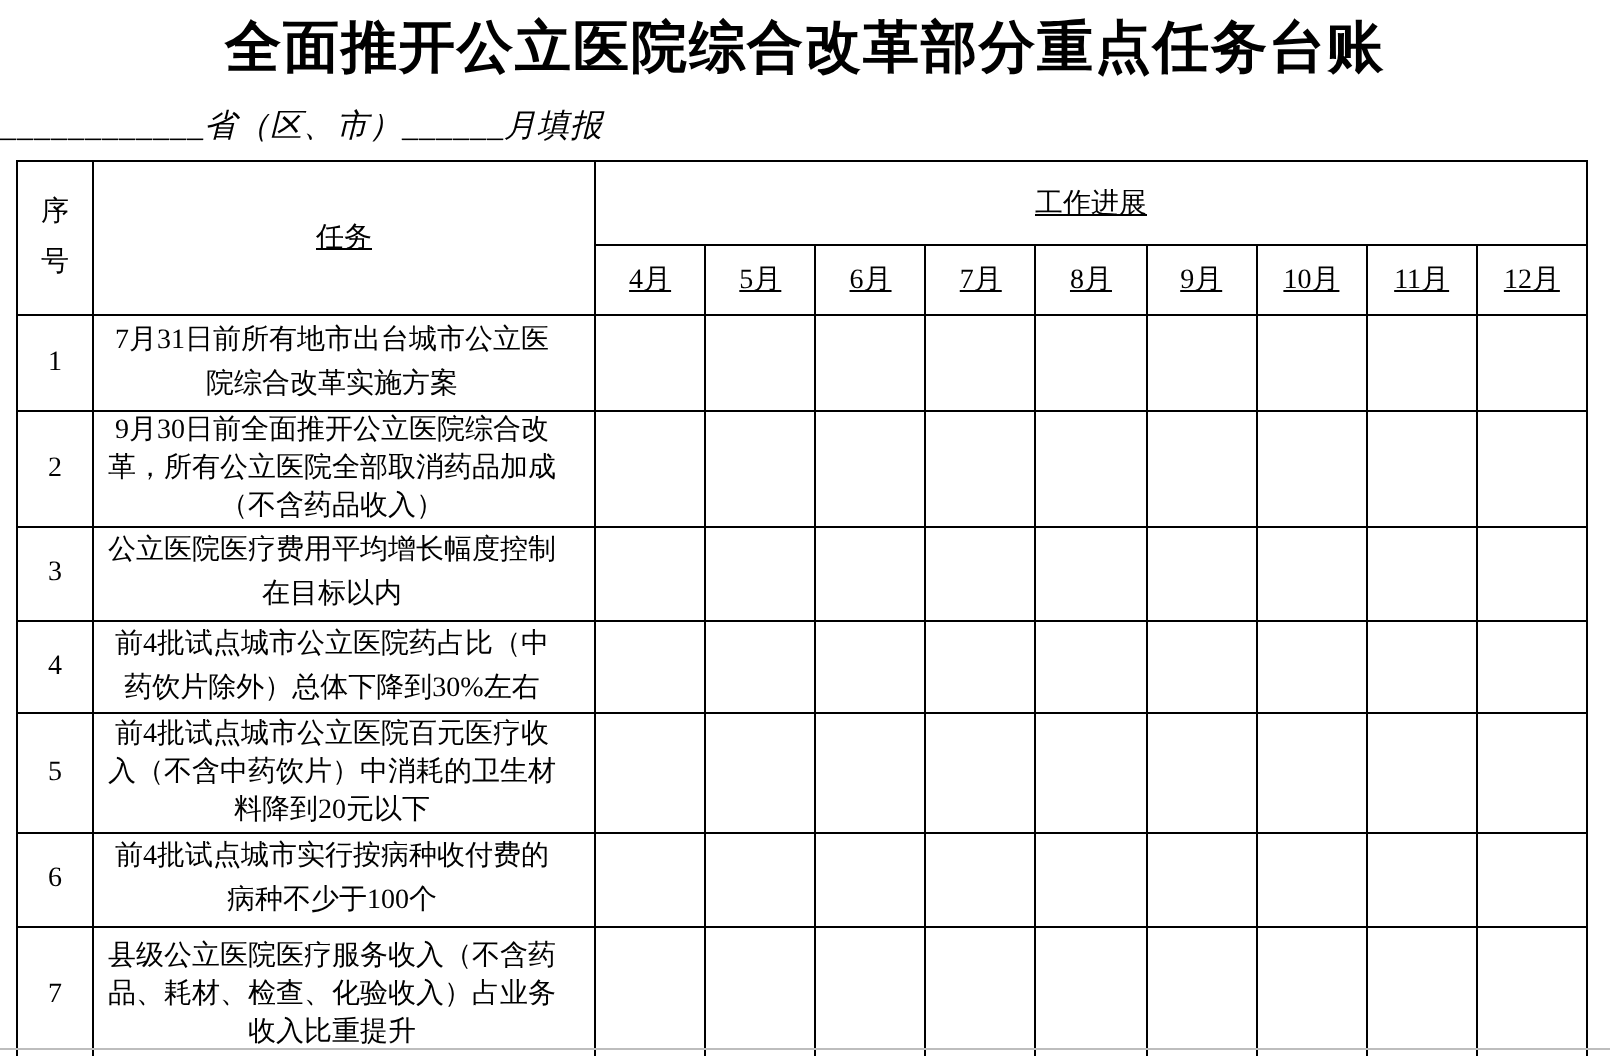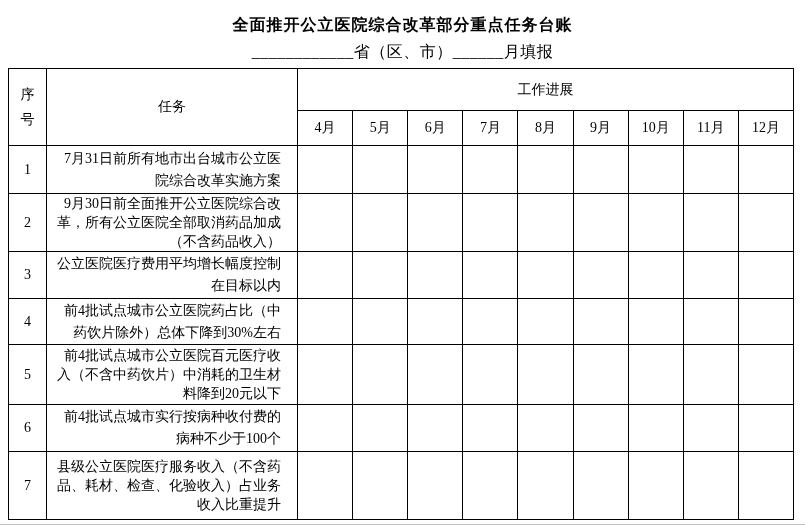--- a/index.html
+++ b/index.html
@@ -9,31 +9,31 @@
     overflow: hidden;
     font-family: "Liberation Serif", "DejaVu Serif", serif;
     color: #000;
     position: relative;
   }
   .page { width: 805px; height: 528px; position: relative; }
 
   .doc-title {
     padding-top: 9px;
     text-align: center;
-    font-size: 16px;
+    font-size: 28px;
     font-weight: bold;
     line-height: 31px;
     letter-spacing: 1px;
   }
   .doc-subtitle {
-    text-align: center;
     font-size: 16px;
     line-height: 22px;
-    margin-top: 1px;
+    margin-top: 13px;
     letter-spacing: 0.5px;
+    font-style: italic;
   }
 
   table.ledger {
     border-collapse: collapse;
     table-layout: fixed;
     width: 786px;
     margin: 5px 0 0 8px;
   }
   table.ledger th, table.ledger td {
     border: 1px solid #000;
@@ -47,25 +47,25 @@
   col.c-task   { width: 251px; }
 
   thead tr.hrow-top { height: 42px; }
   thead tr.hrow-months { height: 35px; }
   th.serial-h {
     padding: 0 10px;
     text-align: center;
     line-height: 25px;
     word-break: break-all;
   }
-  th.task-h, th.progress-h, th.month-h { text-align: center; }
+  th.task-h, th.progress-h, th.month-h { text-align: center; text-decoration: underline; }
 
   td.serial-cell { text-align: center; }
   td.task-cell {
-    text-align: right;
+    text-align: center;
     padding-left: 4px;
     padding-right: 16px;
   }
   tr.lines-2 td.task-cell { line-height: 22px; }
   tr.lines-3 td.task-cell { line-height: 19px; }
 
   tbody tr.row-1 { height: 48px; }
   tbody tr.row-2 { height: 58px; }
   tbody tr.row-3 { height: 47px; }
   tbody tr.row-4 { height: 46px; }

